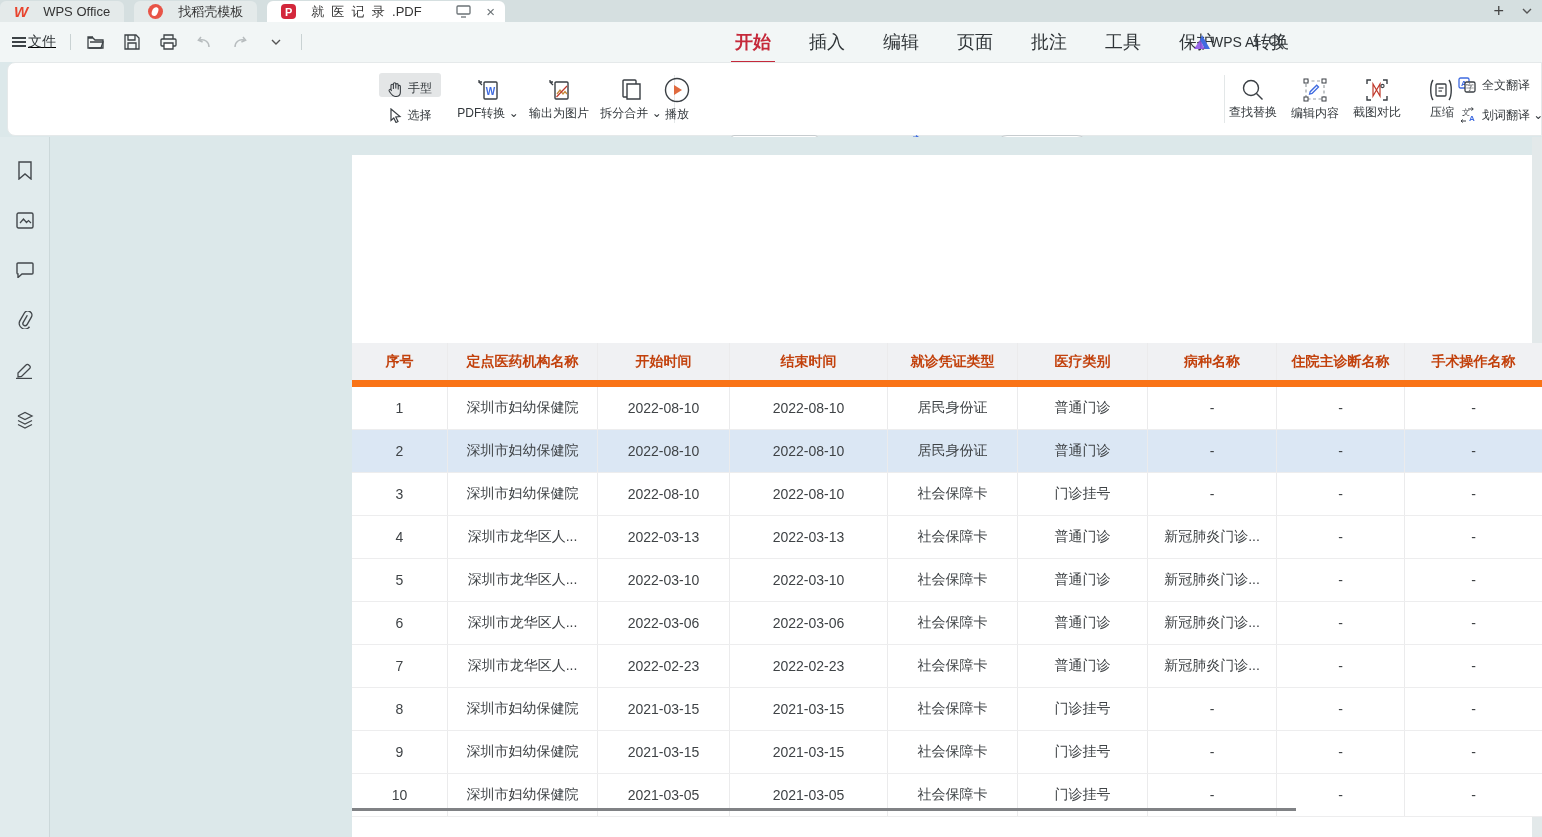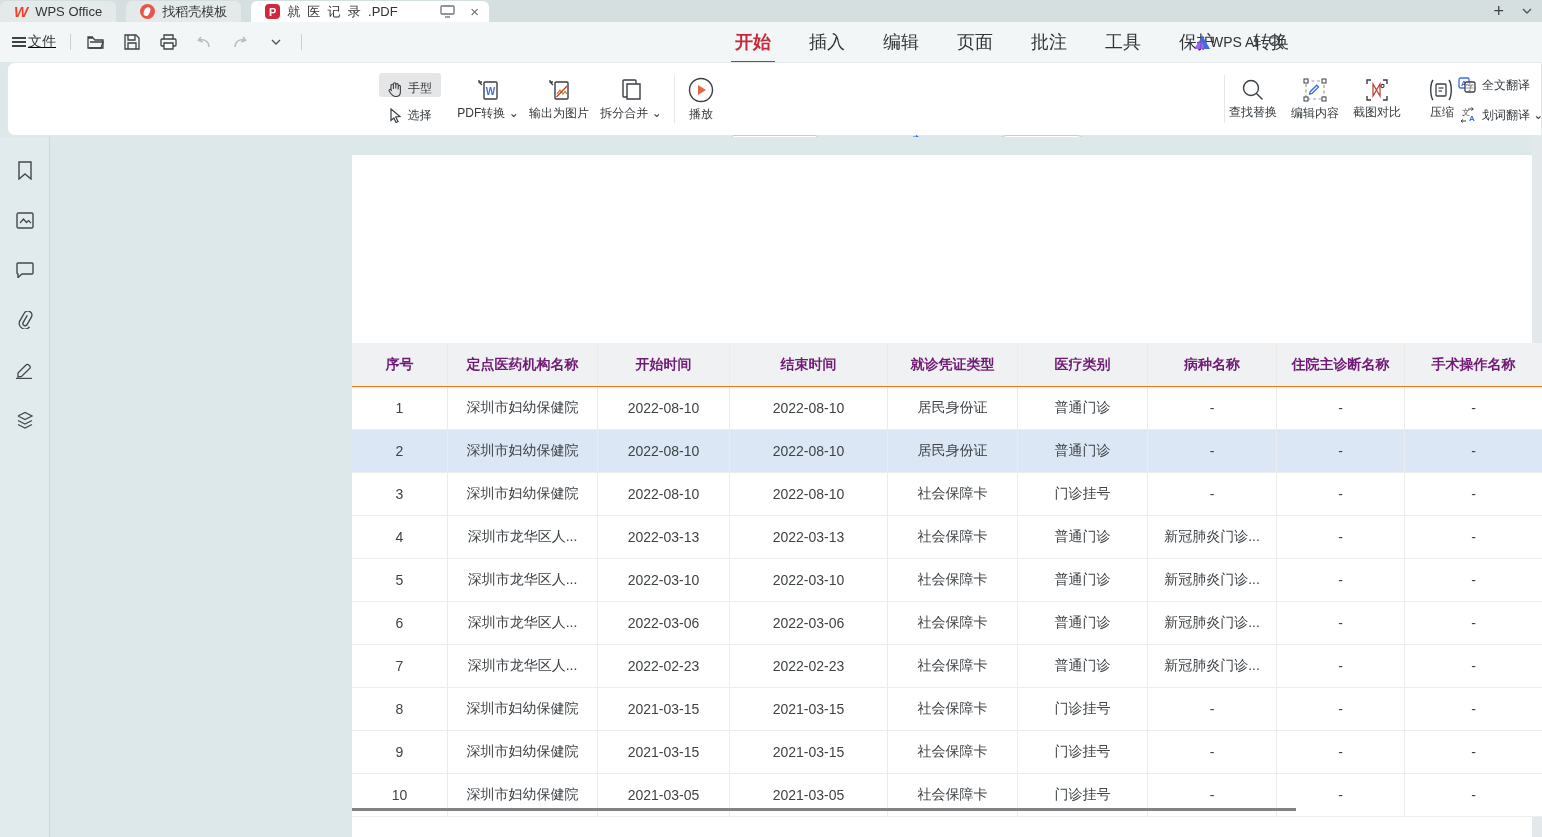--- a/index.html
+++ b/index.html
@@ -5,21 +5,21 @@
   * { margin:0; padding:0; box-sizing:border-box; }
   html,body { width:1542px; height:837px; overflow:hidden;
     font-family:"Liberation Sans","DejaVu Sans",sans-serif; }
   body { position:relative; background:#dce8ea; }
 
   
   .tabbar { position:absolute; left:0; top:0; width:1542px; height:22px; background:#d5dfe0; display:flex; align-items:stretch; }
   .tab { display:flex; align-items:center; gap:7px; padding:0 14px; font-size:13px; color:#333; border-radius:6px 6px 0 0; margin-top:1px; }
   .tab.gray { background:#e4eaea; margin-right:10px; }
   .tab.active { background:#ffffff; width:238px; margin-right:0; position:relative; }
-  .tab .tabtxt { white-space:pre; }
+  .tab .tabtxt { white-space:pre;margin-left:8px; }
   .wlogo { color:#e8442e; font-weight:bold; font-size:15px; font-style:italic; }
   .docer { width:15px; height:15px; border-radius:50%; background:#e85447; position:relative; }
   .docer:after { content:""; position:absolute; left:4px; top:3px; width:6px; height:9px; border-radius:60% 40% 55% 45%; background:#fff; transform:rotate(18deg); }
   .pdficon { width:15px; height:15px; border-radius:4px; background:#d3273b; color:#fff; font-size:11px; font-weight:bold; display:flex; align-items:center; justify-content:center; }
   .tab-ctl { margin-left:auto; display:flex; align-items:center; gap:8px; padding-right:4px; }
   .tab-close-group { position:absolute; right:10px; top:0; height:100%; display:flex; align-items:center; gap:12px; color:#6b7276; }
   .plusbtn { font-size:18px; color:#444; line-height:1; padding:0 4px; }
 
   
   .menubar { position:absolute; left:0; top:22px; width:1542px; height:40px; background:#f2f6f6; }
@@ -51,21 +51,21 @@
   
   .workspace { position:absolute; left:0; top:137px; width:1542px; height:700px; background:#dce8ea; }
   .leftrail { position:absolute; left:0; top:137px; width:50px; height:700px; background:#e1ebed; border-right:1px solid #ccd8da; display:flex; flex-direction:column; align-items:center; padding-top:20px; gap:24px; }
   .railbtn { width:26px; height:26px; display:flex; align-items:center; justify-content:center; }
 
   
   .page { position:absolute; left:352px; top:155px; width:1180px; height:682px; background:#ffffff; }
   .rightstrip { position:absolute; right:0; top:137px; width:10px; height:700px; background:#e3e9ea; }
   .dtable { position:absolute; left:352px; top:343px; width:1190px; font-size:14px; color:#3f4346; }
   .trow { display:flex; height:43px; align-items:stretch; border-bottom:1px solid #ededee; background:#fff; }
-  .trow.head { height:44px; background:#f0f1f3; font-weight:bold; color:#701a75; border-bottom:1px solid #f97316; }
+  .trow.head { height:44px; background:#f0f1f3; font-weight:bold; color:#c2410c; border-bottom:7px solid #f97316; }
   .trow.hl { background:#dbe7f4; }
   .tcell { display:flex; align-items:center; justify-content:center; border-right:1px solid #ebebec; text-align:center; padding:0 4px; overflow:hidden; white-space:nowrap; }
   .trow .tcell:last-child { border-right:none; }
   .c0{width:96px;} .c1{width:150px;} .c2{width:132px;} .c3{width:158px;} .c4{width:130px;}
   .c5{width:130px;} .c6{width:129px;} .c7{width:128px;} .c8{width:137px;}
   .bottomline { position:absolute; left:352px; top:808px; width:944px; height:3px; background:#808285; }
 
   svg { display:block; }
 </style>
 </head>
@@ -212,21 +212,21 @@
   <div class="tb col" style="left:588px; top:8px; width:70px; height:58px;">
     <svg width="24" height="24" viewBox="0 0 24 24">
         <rect x="4" y="2" width="13" height="17" rx="1" fill="none" stroke="#3a3f44" stroke-width="1.4"></rect>
         <path d="M8 6 v15 h13 v-15 z" fill="#fff" stroke="#3a3f44" stroke-width="1.4"></path>
       </svg>
     <span class="tlabel"><span>拆分合并</span> ⌄</span>
   </div>
 
   <div class="tdiv" style="left:666px;"></div>
 
-  <div class="tb col" style="left:668px; top:8px; width:50px; height:58px;">
+  <div class="tb col" style="left:644px; top:8px; width:50px; height:58px;">
     <svg width="26" height="26" viewBox="0 0 26 26">
         <circle cx="13" cy="13" r="11.5" fill="none" stroke="#3a3f44" stroke-width="1.4"></circle>
         <polygon points="10,8 18,13 10,18" fill="#e06a3f"></polygon>
       </svg>
     <span class="tlabel">播放</span>
   </div>
 
   <div class="combo" style="left:723px; top:72px; width:87px; height:24px; padding:0 8px;">
     <span>105.88%</span>
     <svg style="margin-left:auto;" width="9" height="6" viewBox="0 0 10 6">

